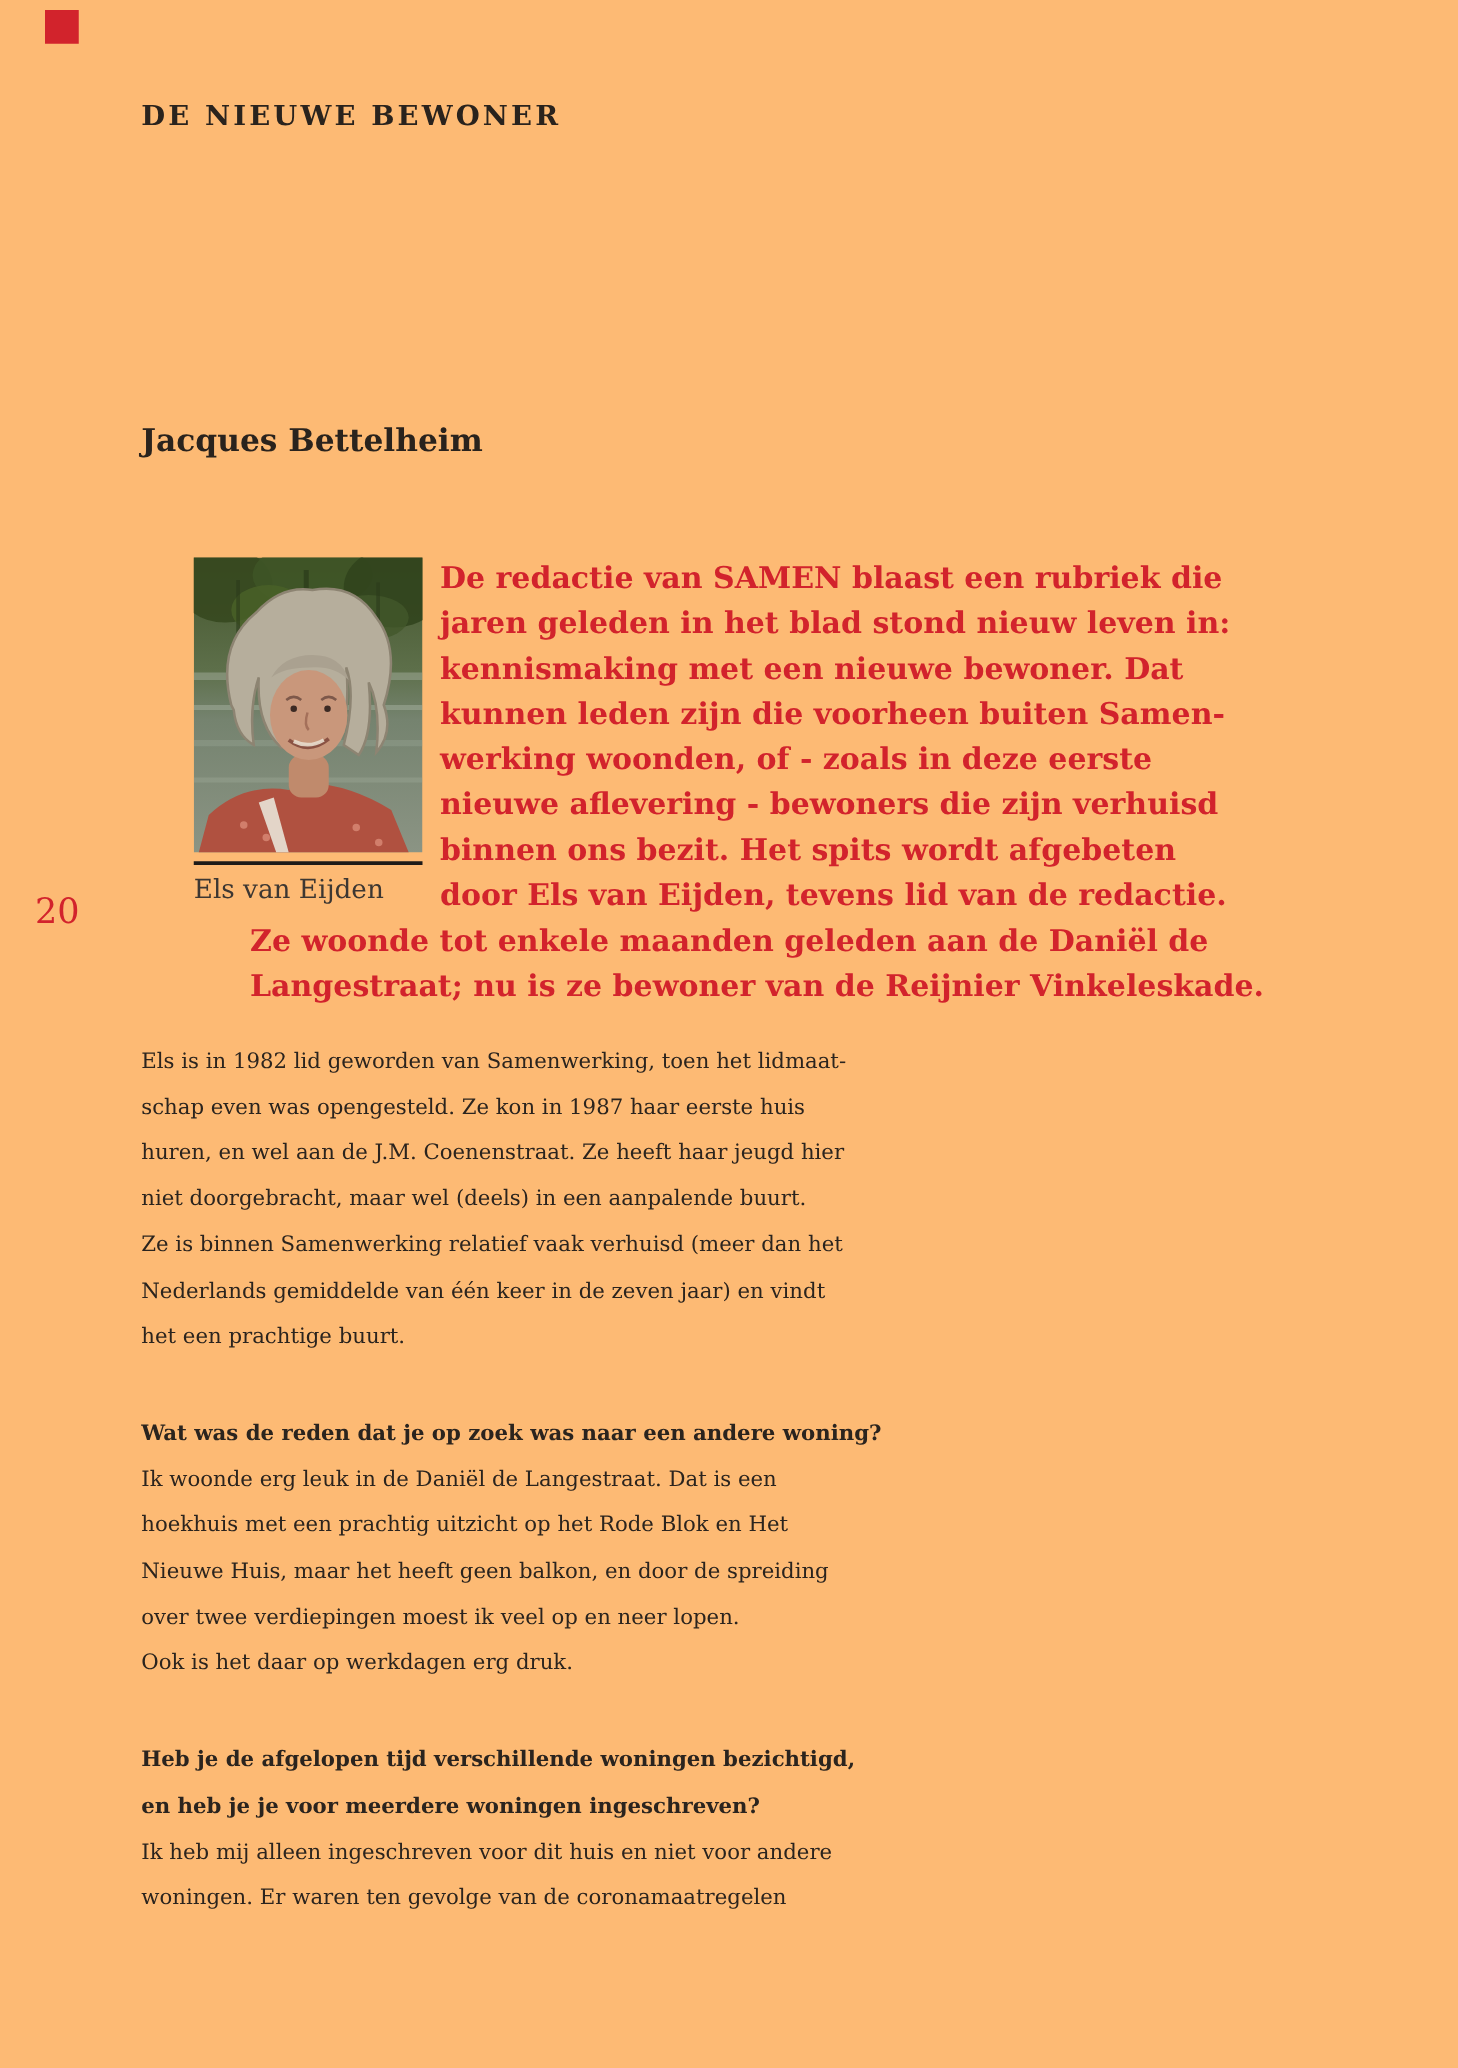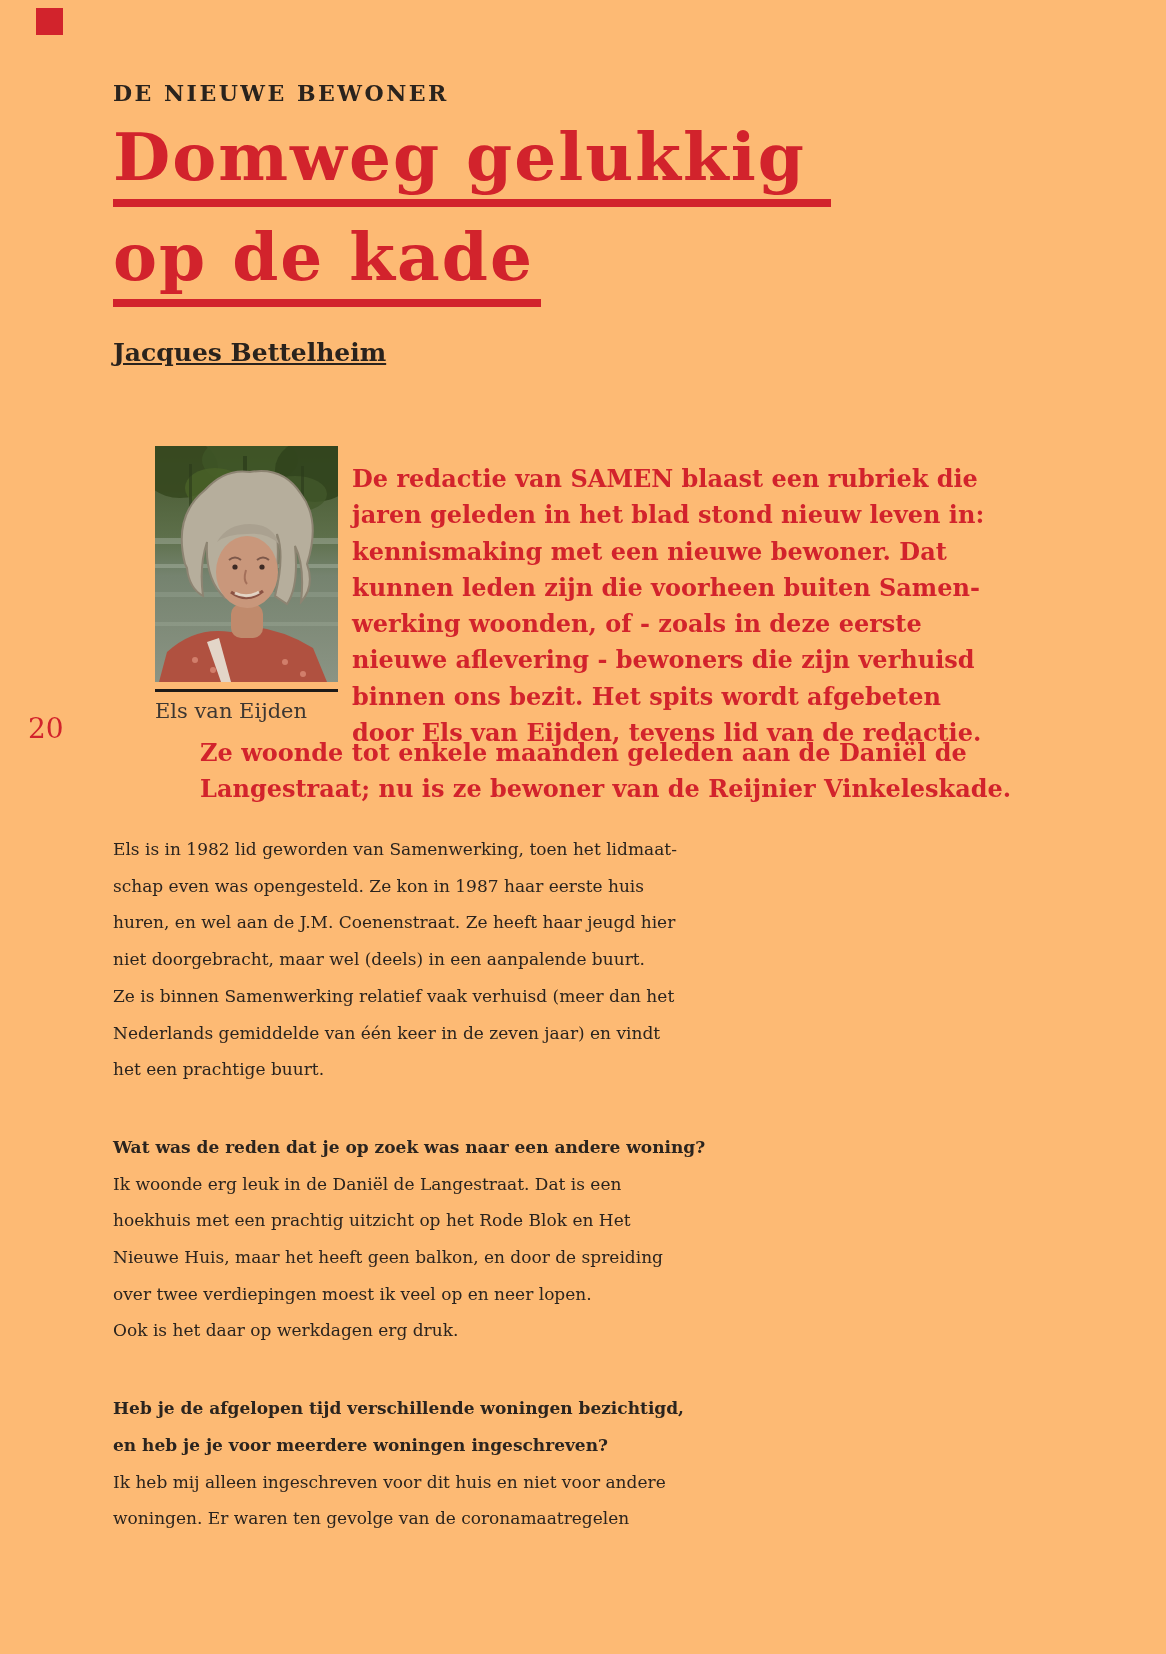--- a/index.html
+++ b/index.html
@@ -23,37 +23,36 @@
     font-weight:bold;line-height:1;
   }
   .title-line{
     display:block;font-size:66px;letter-spacing:2px;
     padding-bottom:9px;margin-bottom:17px;
   }
   .title-line.l1{width:718px;}
   .title-line.l2{width:428px;}
   .byline{
     position:absolute;left:113px;top:338px;
-    font-size:25px;font-weight:bold;color:#2a231d;text-decoration:underline;
+    font-size:25px;font-weight:bold;color:#2a231d;
   }
   .photo-block{
     position:absolute;left:155px;top:446px;width:217px;
   }
   .photo-frame{width:183px;height:236px;display:block;}
   .photo-rule{
     width:183px;height:0;border-top:3px solid #1e1b18;margin-top:7px;
   }
   .photo-caption{
     margin-top:7px;font-size:21px;color:#3d3732;
   }
   .intro-beside{
     position:absolute;left:352px;top:444px;
     font-size:24px;font-weight:bold;line-height:36.3px;
     white-space:pre;
-    margin-top:17px;
   }
   .intro-full{
     position:absolute;left:152px;top:735px;
     font-size:24px;font-weight:bold;line-height:36.3px;
     white-space:pre;
   }
   .page-number{
     position:absolute;left:28px;top:712px;
     font-size:28px;
   }
@@ -67,24 +66,20 @@
 </style>
 </head>
 <body>
 
 <div class="page">
 
   <div class="corner-square" style="background:#d2232c;"></div>
 
   <div class="kicker">DE NIEUWE BEWONER</div>
 
-  <h1 class="title" style="margin:0;color:#d2232c;">
-    <span class="title-line l1" style="border-bottom:8px solid #d2232c;">Domweg gelukkig</span>
-    <span class="title-line l2" style="border-bottom:8px solid #d2232c;">op de kade</span>
-  </h1>
 
   <div class="byline">Jacques Bettelheim</div>
 
   <div class="photo-block">
     <svg class="photo-frame" viewBox="0 0 183 236" xmlns="http://www.w3.org/2000/svg" preserveAspectRatio="none">
       <defs>
         <linearGradient id="bgGrad" x1="0" y1="0" x2="0" y2="1">
           <stop offset="0" stop-color="#44552c"></stop>
           <stop offset="0.38" stop-color="#5d6f4a"></stop>
           <stop offset="0.55" stop-color="#75836f"></stop>

